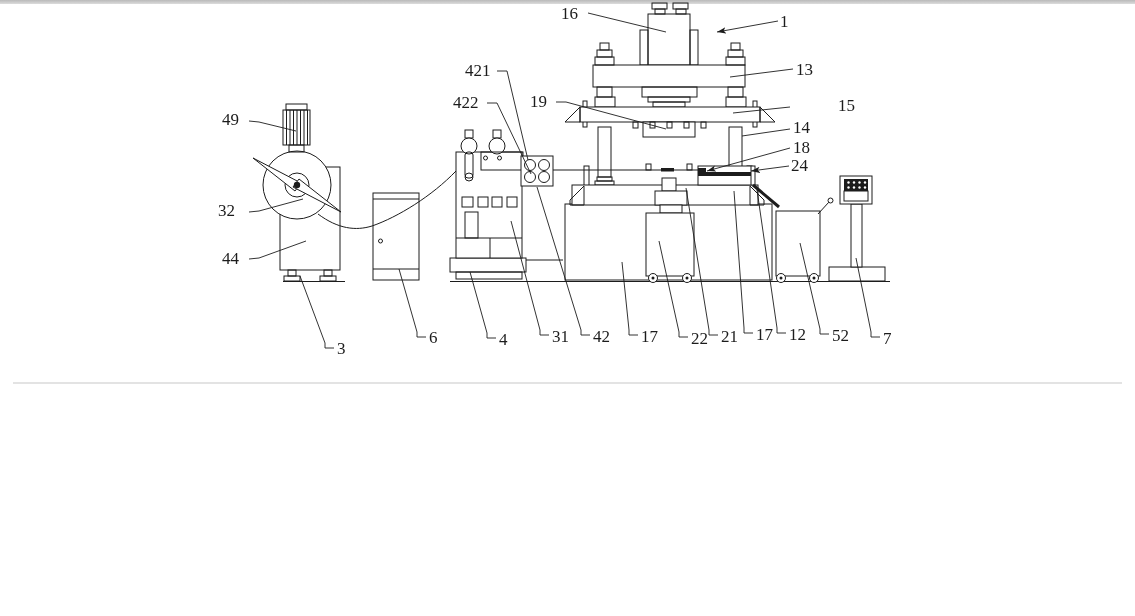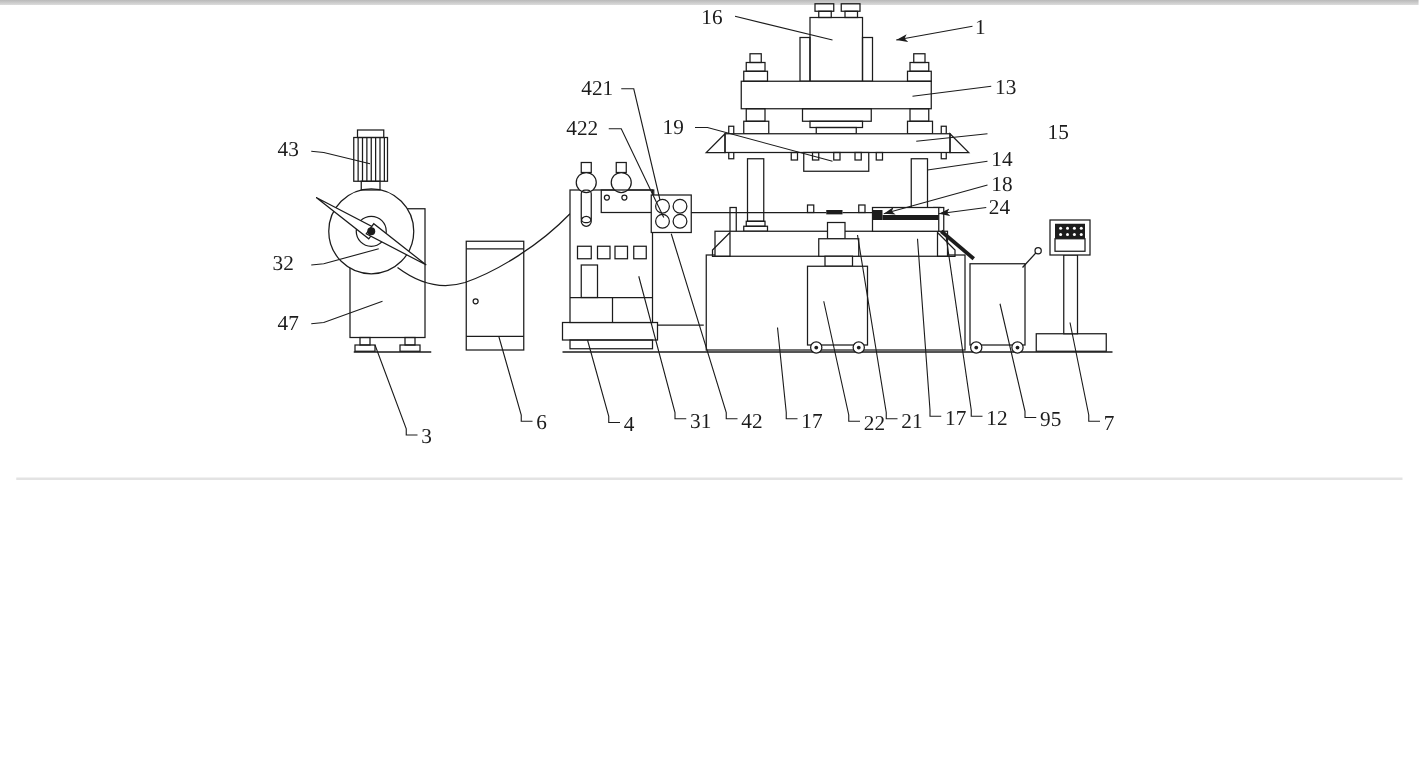--- a/index.html
+++ b/index.html
@@ -238,34 +238,34 @@
   <span class="callout" style="left:561px;top:4px">16</span>
   <span class="callout" style="left:780px;top:12px">1</span>
   <span class="callout" style="left:796px;top:60px">13</span>
   <span class="callout" style="left:838px;top:96px">15</span>
   <span class="callout" style="left:793px;top:118px">14</span>
   <span class="callout" style="left:793px;top:138px">18</span>
   <span class="callout" style="left:791px;top:156px">24</span>
   <span class="callout" style="left:465px;top:61px">421</span>
   <span class="callout" style="left:453px;top:93px">422</span>
   <span class="callout" style="left:530px;top:92px">19</span>
-  <span class="callout" style="left:222px;top:110px">43</span>
+  <span class="callout" style="left:222px;top:110px">49</span>
   <span class="callout" style="left:218px;top:201px">32</span>
-  <span class="callout" style="left:222px;top:249px">47</span>
+  <span class="callout" style="left:222px;top:249px">44</span>
   <span class="callout" style="left:337px;top:339px">3</span>
   <span class="callout" style="left:429px;top:328px">6</span>
   <span class="callout" style="left:499px;top:330px">4</span>
   <span class="callout" style="left:552px;top:327px">31</span>
   <span class="callout" style="left:593px;top:327px">42</span>
   <span class="callout" style="left:641px;top:327px">17</span>
   <span class="callout" style="left:691px;top:329px">22</span>
   <span class="callout" style="left:721px;top:327px">21</span>
   <span class="callout" style="left:756px;top:325px">17</span>
   <span class="callout" style="left:789px;top:325px">12</span>
-  <span class="callout" style="left:832px;top:326px">95</span>
+  <span class="callout" style="left:832px;top:326px">52</span>
   <span class="callout" style="left:883px;top:329px">7</span>
 </div>
 
 <div class="figure-divider"></div>
 
 <div class="legend">
   
   
   
   

